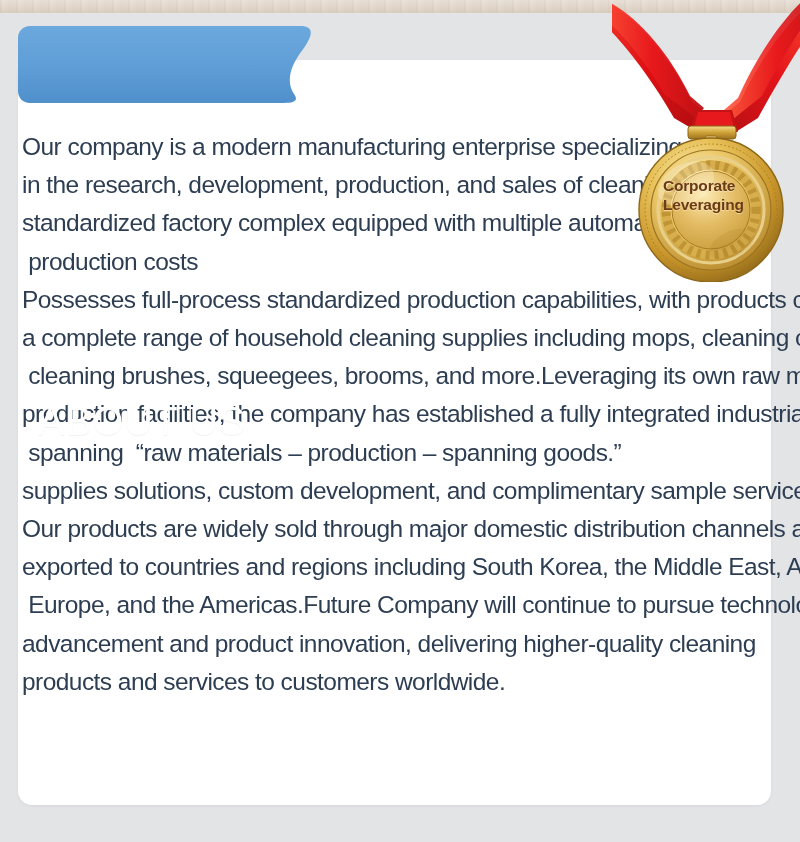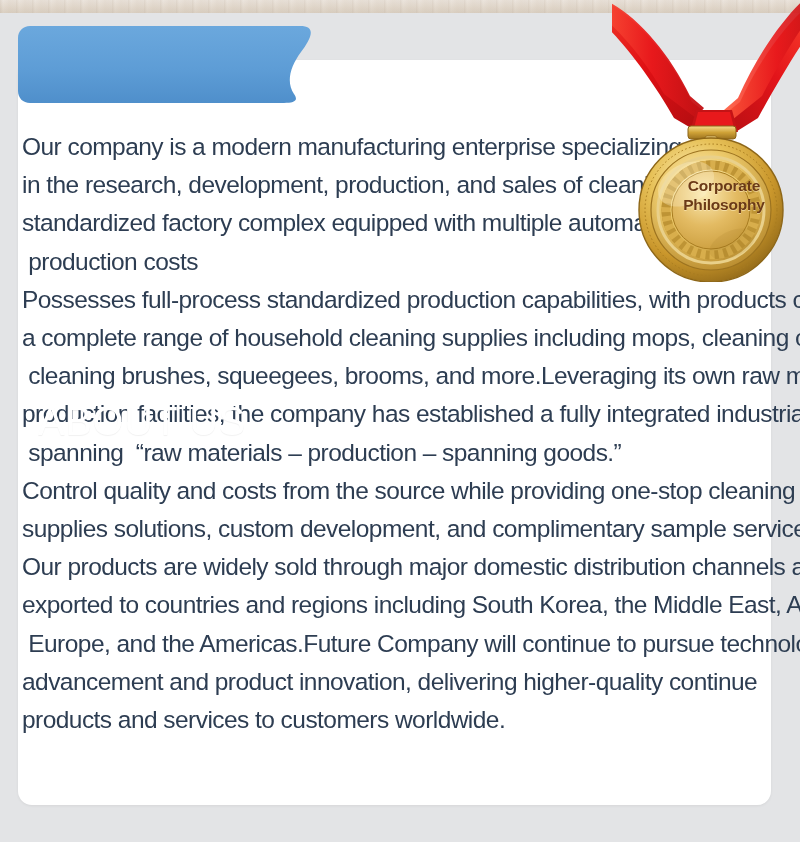--- a/index.html
+++ b/index.html
@@ -86,21 +86,21 @@
     width:196px; height:284px;
     z-index:3;
     pointer-events:none;
   }
   .medal-wrap svg { display:block; }
 
   .medal-text {
     position:absolute;
     left:663px; top:176px;
     width:122px;
-    text-align:center;
+    text-align:left;
     color:#6b3a17;
     font-size:15.5px;
     font-weight:bold;
     line-height:19px;
     letter-spacing:-.2px;
     z-index:6;
     pointer-events:none;
     text-shadow:0 1px 0 rgba(255,240,200,.55);
   }
 </style>
@@ -189,35 +189,34 @@
       <circle cx="99" cy="212" r="45" fill="none" stroke="#d8ae4c" stroke-width="9"></circle>
       <circle cx="99" cy="212" r="45" fill="none" stroke="#a97f23" stroke-width="9" stroke-dasharray="4 5" opacity=".55"></circle>
       <circle cx="99" cy="212" r="39" fill="url(#goldInner)" stroke="#a87c20" stroke-width="1"></circle>
 
       <ellipse cx="74" cy="186" rx="30" ry="20" fill="#fff6d3" opacity=".30" transform="rotate(-28 74 186)"></ellipse>
       <ellipse cx="120" cy="246" rx="24" ry="13" fill="#8a6316" opacity=".10" transform="rotate(-25 120 246)"></ellipse>
     </svg>
   </div>
   <div class="medal-text">
     <div>Corporate</div>
-    <div>Philosophy</div>
+    <div>Leveraging</div>
   </div>
 
   <div class="body-copy">
     <div class="line">Our company is a modern manufacturing enterprise specializing</div>
     <div class="line">in the research, development, production, and sales of cleaning</div>
     <div class="line">standardized factory complex equipped with multiple automated</div>
     <div class="line"> production costs</div>
     <div class="line">Possesses full-process standardized production capabilities, with products covering</div>
     <div class="line">a complete range of household cleaning supplies including mops, cleaning cloths,</div>
     <div class="line"> cleaning brushes, squeegees, brooms, and more.Leveraging its own raw material</div>
     <div class="line">production facilities, the company has established a fully integrated industrial chain</div>
     <div class="line"> spanning  “raw materials – production – spanning goods.”</div>
-    <div class="line">Control quality and costs from the source while providing one-stop cleaning</div>
     <div class="line">supplies solutions, custom development, and complimentary sample services.</div>
     <div class="line">Our products are widely sold through major domestic distribution channels and</div>
     <div class="line">exported to countries and regions including South Korea, the Middle East, Africa,</div>
     <div class="line"> Europe, and the Americas.Future Company will continue to pursue technological</div>
-    <div class="line">advancement and product innovation, delivering higher-quality continue</div>
+    <div class="line">advancement and product innovation, delivering higher-quality cleaning</div>
     <div class="line">products and services to customers worldwide.</div>
   </div>
 
 </div>
 
 </body></html>

